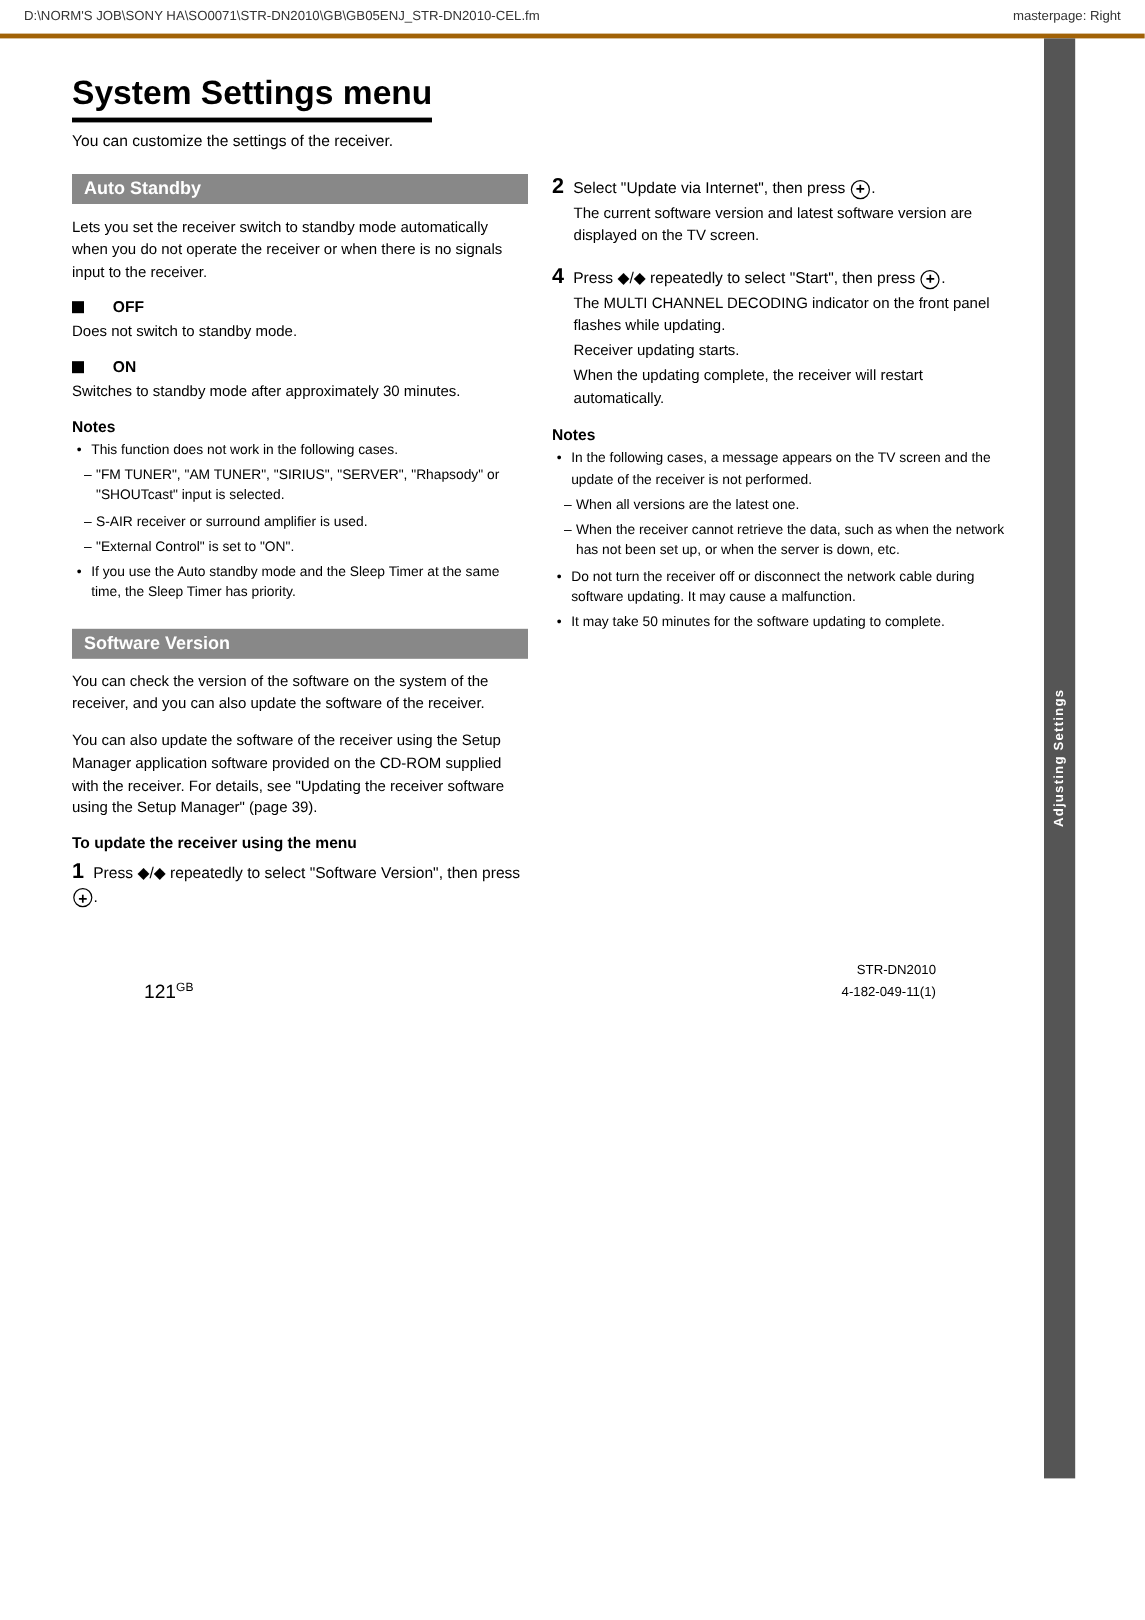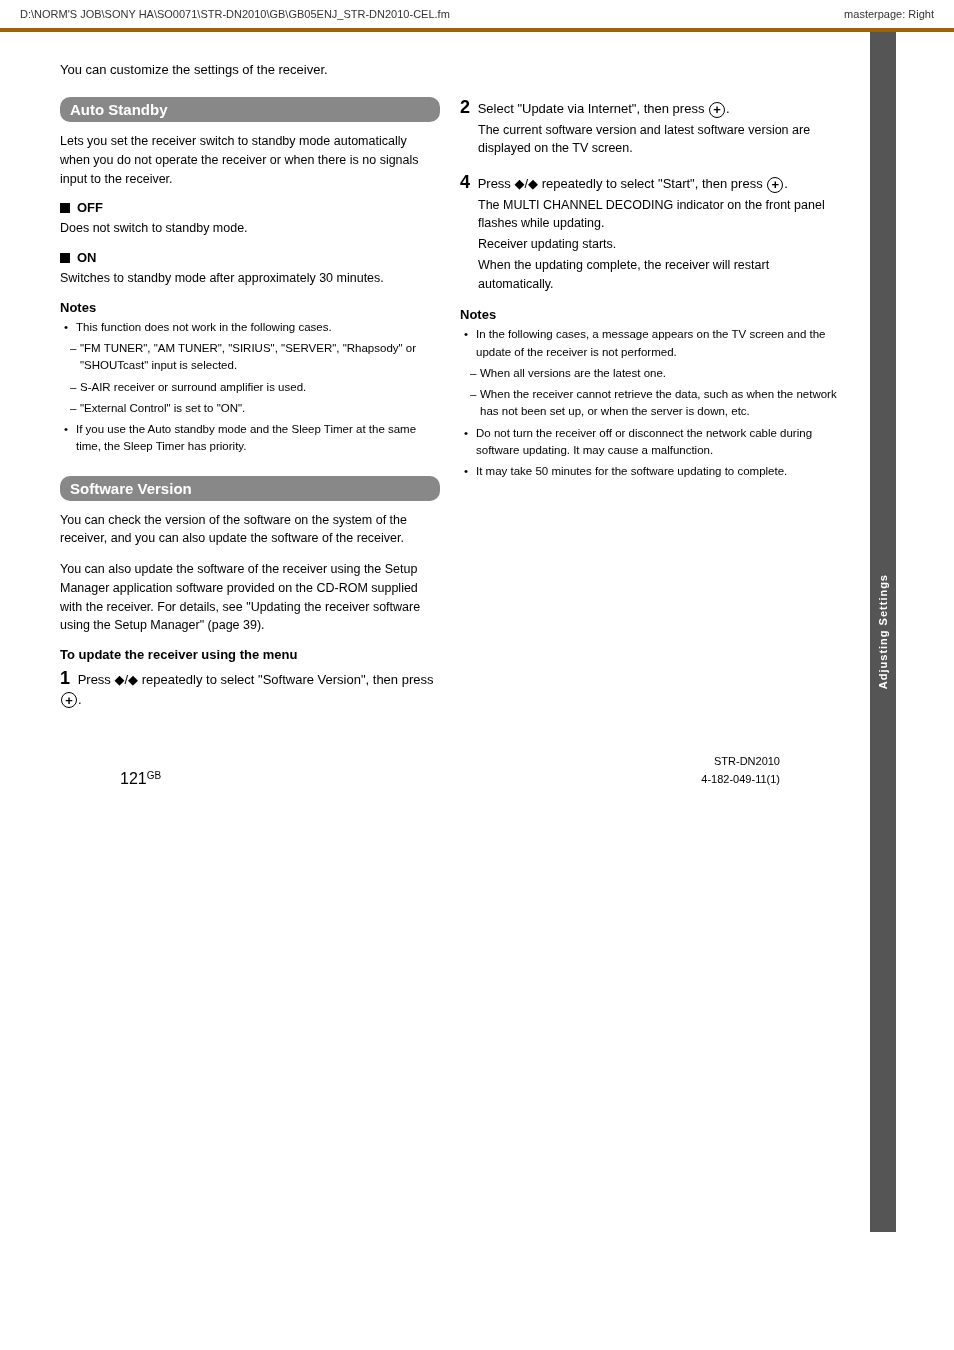--- a/index.html
+++ b/index.html
@@ -72,35 +72,34 @@
       flex: 1;
       max-width: 380px;
     }
     .section-header {
       background: #888;
       color: #fff;
       font-size: 15px;
       font-weight: bold;
       padding: 4px 10px;
       margin-bottom: 10px;
-      border-radius: 10px;
     }
     .section-body {
       font-size: 12.5px;
       line-height: 1.5;
       margin-bottom: 12px;
     }
     .subsection-title {
       font-size: 13px;
       font-weight: bold;
       margin-top: 10px;
       margin-bottom: 4px;
       display: flex;
       align-items: center;
-      gap: 3px;
+      gap: 20px;
     }
     .square-bullet {
       display: inline-block;
       width: 10px;
       height: 10px;
       background: #000;
       margin-right: 4px;
       flex-shrink: 0;
     }
     .notes-title {
@@ -200,20 +199,21 @@
 
 <div class="header-bar">
   <span>D:\NORM'S JOB\SONY HA\SO0071\STR-DN2010\GB\GB05ENJ_STR-DN2010-CEL.fm</span>
   <span>masterpage: Right</span>
 </div>
 
 <div class="page-container">
   <div class="main-content">
 
     
+    <h1 class="page-title">System Settings menu</h1>
     <p class="intro-text">You can customize the settings of the receiver.</p>
 
     
     <div class="two-col">
 
       <div class="left-col">
 
         <div class="section-header">Auto Standby</div>
         <p class="section-body">Lets you set the receiver switch to standby mode automatically when you do not operate the receiver or when there is no signals input to the receiver.</p>
 

